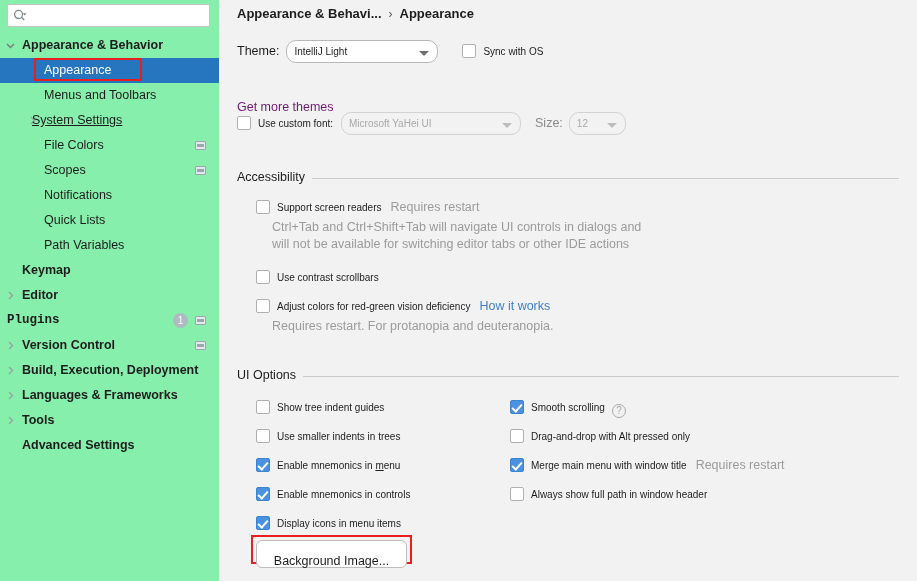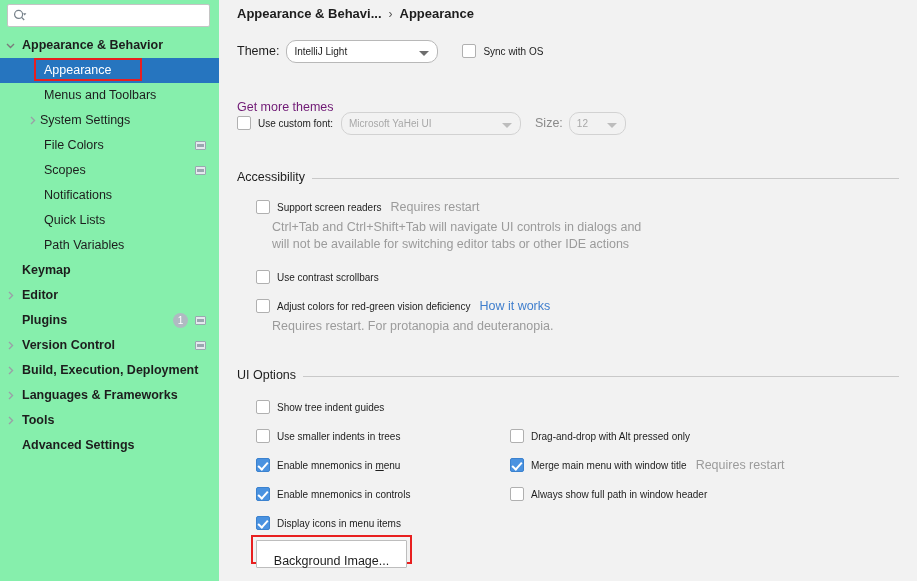--- a/index.html
+++ b/index.html
@@ -259,21 +259,21 @@
     border: 2px solid #e81f1f;
     box-sizing: border-box;
   }
   #bg-btn {
     position: absolute;
     left: 37px; top: 540px;
     width: 151px; height: 19px;
     box-sizing: border-box;
     background: #ffffff;
     border: 1px solid #bdbdbd;
-    border-radius: 1px;
+    border-radius: 6px;
     font-family: "Liberation Sans", sans-serif;
     font-size: 12.5px;
     color: #1d1d1d;
     cursor: pointer;
     padding: 13px;
   }
 </style>
 </head>
 <body>
 
@@ -304,21 +304,21 @@
       </div>
       <div class="tree-row">
         <span class="tree-label" style="left: 44px;">Menus and Toolbars</span>
       </div>
       <div class="tree-row">
         <span class="arrow" style="left: 27px;">
           <svg width="10" height="10" viewBox="0 0 10 10">
             <polyline points="3,1 6.5,4.5 3,8" fill="none" stroke="#9aa0a6" stroke-width="1.4"></polyline>
           </svg>
         </span>
-        <span class="tree-label" style="left: 40px;">System Settings</span>
+        <span class="tree-label" style="left: 32px; text-decoration: underline;">System Settings</span>
       </div>
       <div class="tree-row">
         <span class="tree-label" style="left: 44px;">File Colors</span>
         <span class="row-icon"></span>
       </div>
       <div class="tree-row">
         <span class="tree-label" style="left: 44px;">Scopes</span>
         <span class="row-icon"></span>
       </div>
       <div class="tree-row">
@@ -335,21 +335,21 @@
       </div>
       <div class="tree-row">
         <span class="arrow" style="left: 5px;">
           <svg width="10" height="10" viewBox="0 0 10 10">
             <polyline points="3,1 6.5,4.5 3,8" fill="none" stroke="#9aa0a6" stroke-width="1.4"></polyline>
           </svg>
         </span>
         <span class="tree-label bold" style="left: 22px;">Editor</span>
       </div>
       <div class="tree-row">
-        <span class="tree-label bold" style="left: 22px;">Plugins</span>
+        <span class="tree-label bold" style="left: 7px; font-family: Liberation Mono, monospace;">Plugins</span>
         <span class="badge">1</span>
         <span class="row-icon"></span>
       </div>
       <div class="tree-row">
         <span class="arrow" style="left: 5px;">
           <svg width="10" height="10" viewBox="0 0 10 10">
             <polyline points="3,1 6.5,4.5 3,8" fill="none" stroke="#9aa0a6" stroke-width="1.4"></polyline>
           </svg>
         </span>
         <span class="tree-label bold" style="left: 22px;">Version Control</span>
@@ -454,20 +454,23 @@
   <div class="cb-row" style="left:37px; top:456px;">
     <span class="cbox checked"></span><span class="cb-label"><span>Enable mnemonics in <u>m</u>enu</span></span>
   </div>
   <div class="cb-row" style="left:37px; top:485px;">
     <span class="cbox checked"></span><span class="cb-label">Enable mnemonics in controls</span>
   </div>
   <div class="cb-row" style="left:37px; top:514px;">
     <span class="cbox checked"></span><span class="cb-label">Display icons in menu items</span>
   </div>
 
+  <div class="cb-row" style="left:291px; top:398px;">
+    <span class="cbox checked"></span><span class="cb-label">Smooth scrolling</span><span class="help-icon">?</span>
+  </div>
   <div class="cb-row" style="left:291px; top:427px;">
     <span class="cbox"></span><span class="cb-label">Drag-and-drop with Alt pressed only</span>
   </div>
   <div class="cb-row" style="left:291px; top:456px;">
     <span class="cbox checked"></span><span class="cb-label">Merge main menu with window title</span><span class="hint">Requires restart</span>
   </div>
   <div class="cb-row" style="left:291px; top:485px;">
     <span class="cbox"></span><span class="cb-label">Always show full path in window header</span>
   </div>
 

